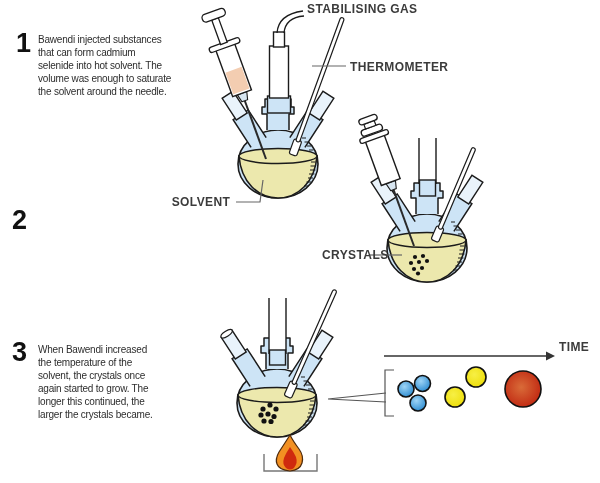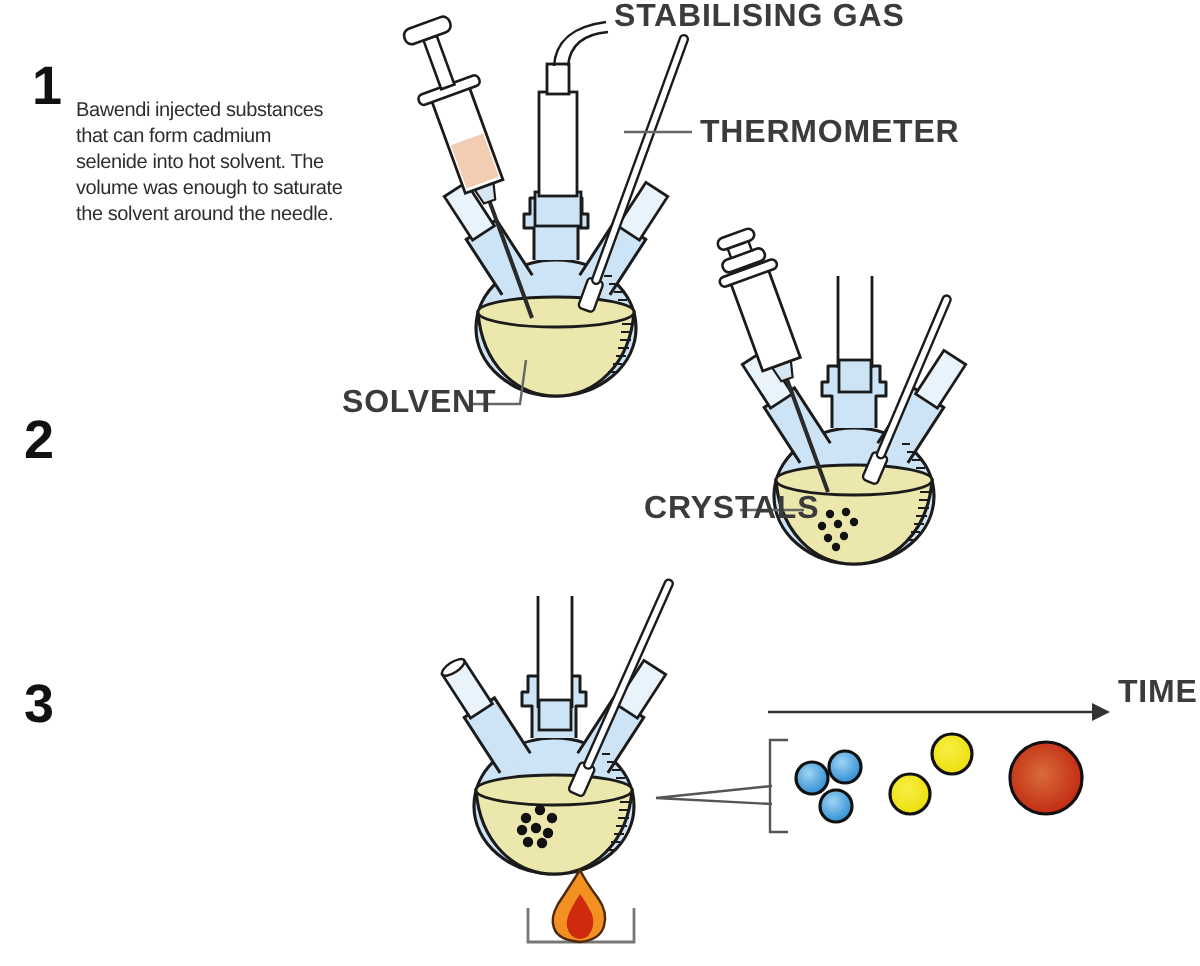--- a/index.html
+++ b/index.html
@@ -7,24 +7,24 @@
     position:relative;width:600px;height:483px;background:#fff;overflow:hidden;
     font-family:"Liberation Sans","DejaVu Sans",sans-serif;
   }
   #art{position:absolute;left:0;top:0;}
   .step-num{
     position:absolute;font-size:27px;font-weight:bold;color:#111;
     line-height:1;letter-spacing:-1px;
   }
   .step-text{
     position:absolute;font-size:10px;line-height:13px;color:#2d2d2d;
-    letter-spacing:-0.2px;white-space:pre-line;width:215px;margin-top:16px;
+    letter-spacing:-0.2px;white-space:pre-line;width:215px;
   }
   .lbl{
-    position:absolute;font-size:16px;font-weight:bold;color:#3b3b3b;
+    position:absolute;font-size:12px;font-weight:bold;color:#3b3b3b;
     letter-spacing:0.4px;line-height:10px;white-space:nowrap;
   }
   .lbl.r{text-align:center;}
 </style>
 </head>
 <body>
 
 <div id="canvas">
 
   <svg id="art" width="600" height="483" viewBox="0 0 600 483">
@@ -205,19 +205,25 @@
   <div class="step-num" style="left:16px;top:30px">1</div>
   <div class="step-text" style="left:38px;top:33px">Bawendi injected substances
 that can form cadmium
 selenide into hot solvent. The
 volume was enough to saturate
 the solvent around the needle.</div>
 
   <div class="step-num" style="left:12px;top:207px">2</div>
 
   <div class="step-num" style="left:12px;top:339px">3</div>
+  <div class="step-text" style="left:38px;top:343px">When Bawendi increased
+the temperature of the
+solvent, the crystals once
+again started to grow. The
+longer this continued, the
+larger the crystals became.</div>
 
   <div class="lbl" style="left:307px;top:4px">STABILISING GAS</div>
   <div class="lbl" style="left:350px;top:62px">THERMOMETER</div>
   <div class="lbl r" style="left:171px;top:197px;width:60px">SOLVENT</div>
   <div class="lbl r" style="left:322px;top:250px;width:60px">CRYSTALS</div>
   <div class="lbl" style="left:559px;top:342px">TIME</div>
 </div>
 
 </body></html>

